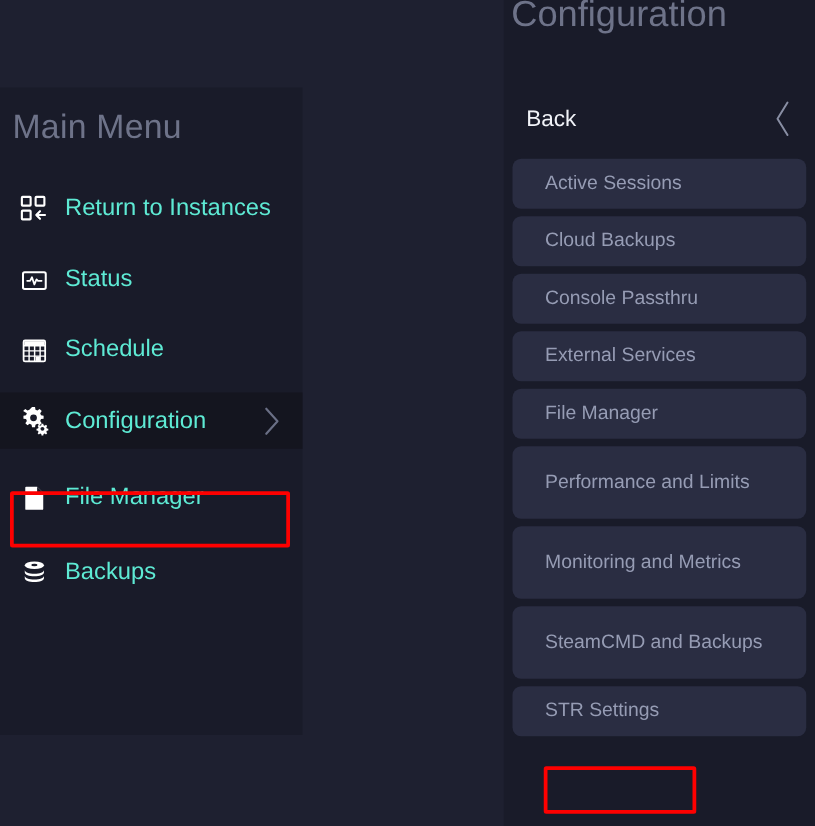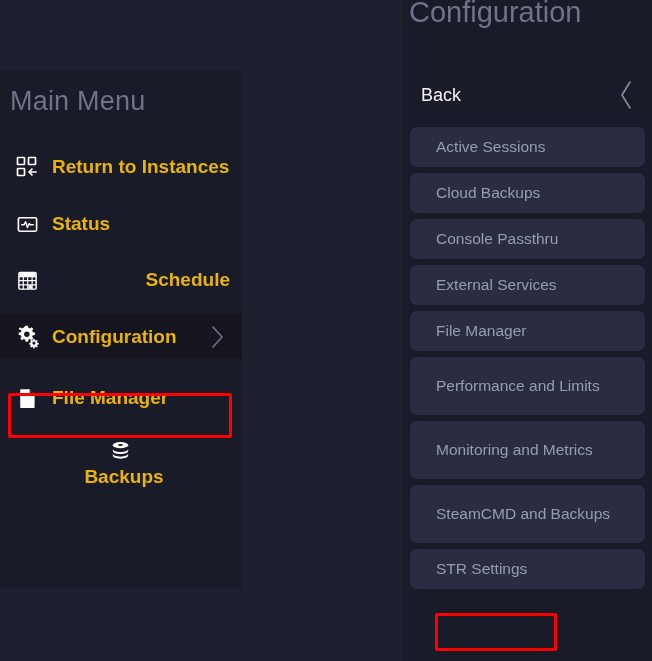--- a/index.html
+++ b/index.html
@@ -55,22 +55,21 @@
     min-width: 34px;
     height: 30px;
     display: flex;
     align-items: center;
     justify-content: center;
     color: #ffffff;
   }
   .menu-item .mi-label {
     margin-left: 8px;
     line-height: 1.15;
-    color: #eab308;
-    font-weight: bold;
+    color: #5eead4;
   }
   .menu-item.two-line { min-height: 56px; }
   .menu-item.highlight {
     background: #14151f;
   }
   .menu-item .mi-chevron {
     position: absolute;
     right: 14px;
     top: 50%;
     transform: translateY(-50%);
@@ -86,24 +85,24 @@
     height: 45px;
     border: 3px solid #fe0000;
     border-radius: 2px;
     pointer-events: none;
   }
 
   
   #mi-return   { margin-top: 0px;  min-height: 58px; }
   #mi-status   { margin-top: 6px; }
   #mi-console  { margin-top: 12px; }
-  #mi-schedule { margin-top: 12px; justify-content: space-between; }
+  #mi-schedule { margin-top: 12px; }
   #mi-config   { margin-top: 12px; height: 45px; }
   #mi-files    { margin-top: 17px; }
-  #mi-backups  { margin-top: 16px; flex-direction: column; }
+  #mi-backups  { margin-top: 16px; }
 
   
   #right-panel {
     position: absolute;
     left: 403px;
     top: 0;
     width: 249px;
     height: 661px;
     background: #191b29;
   }

